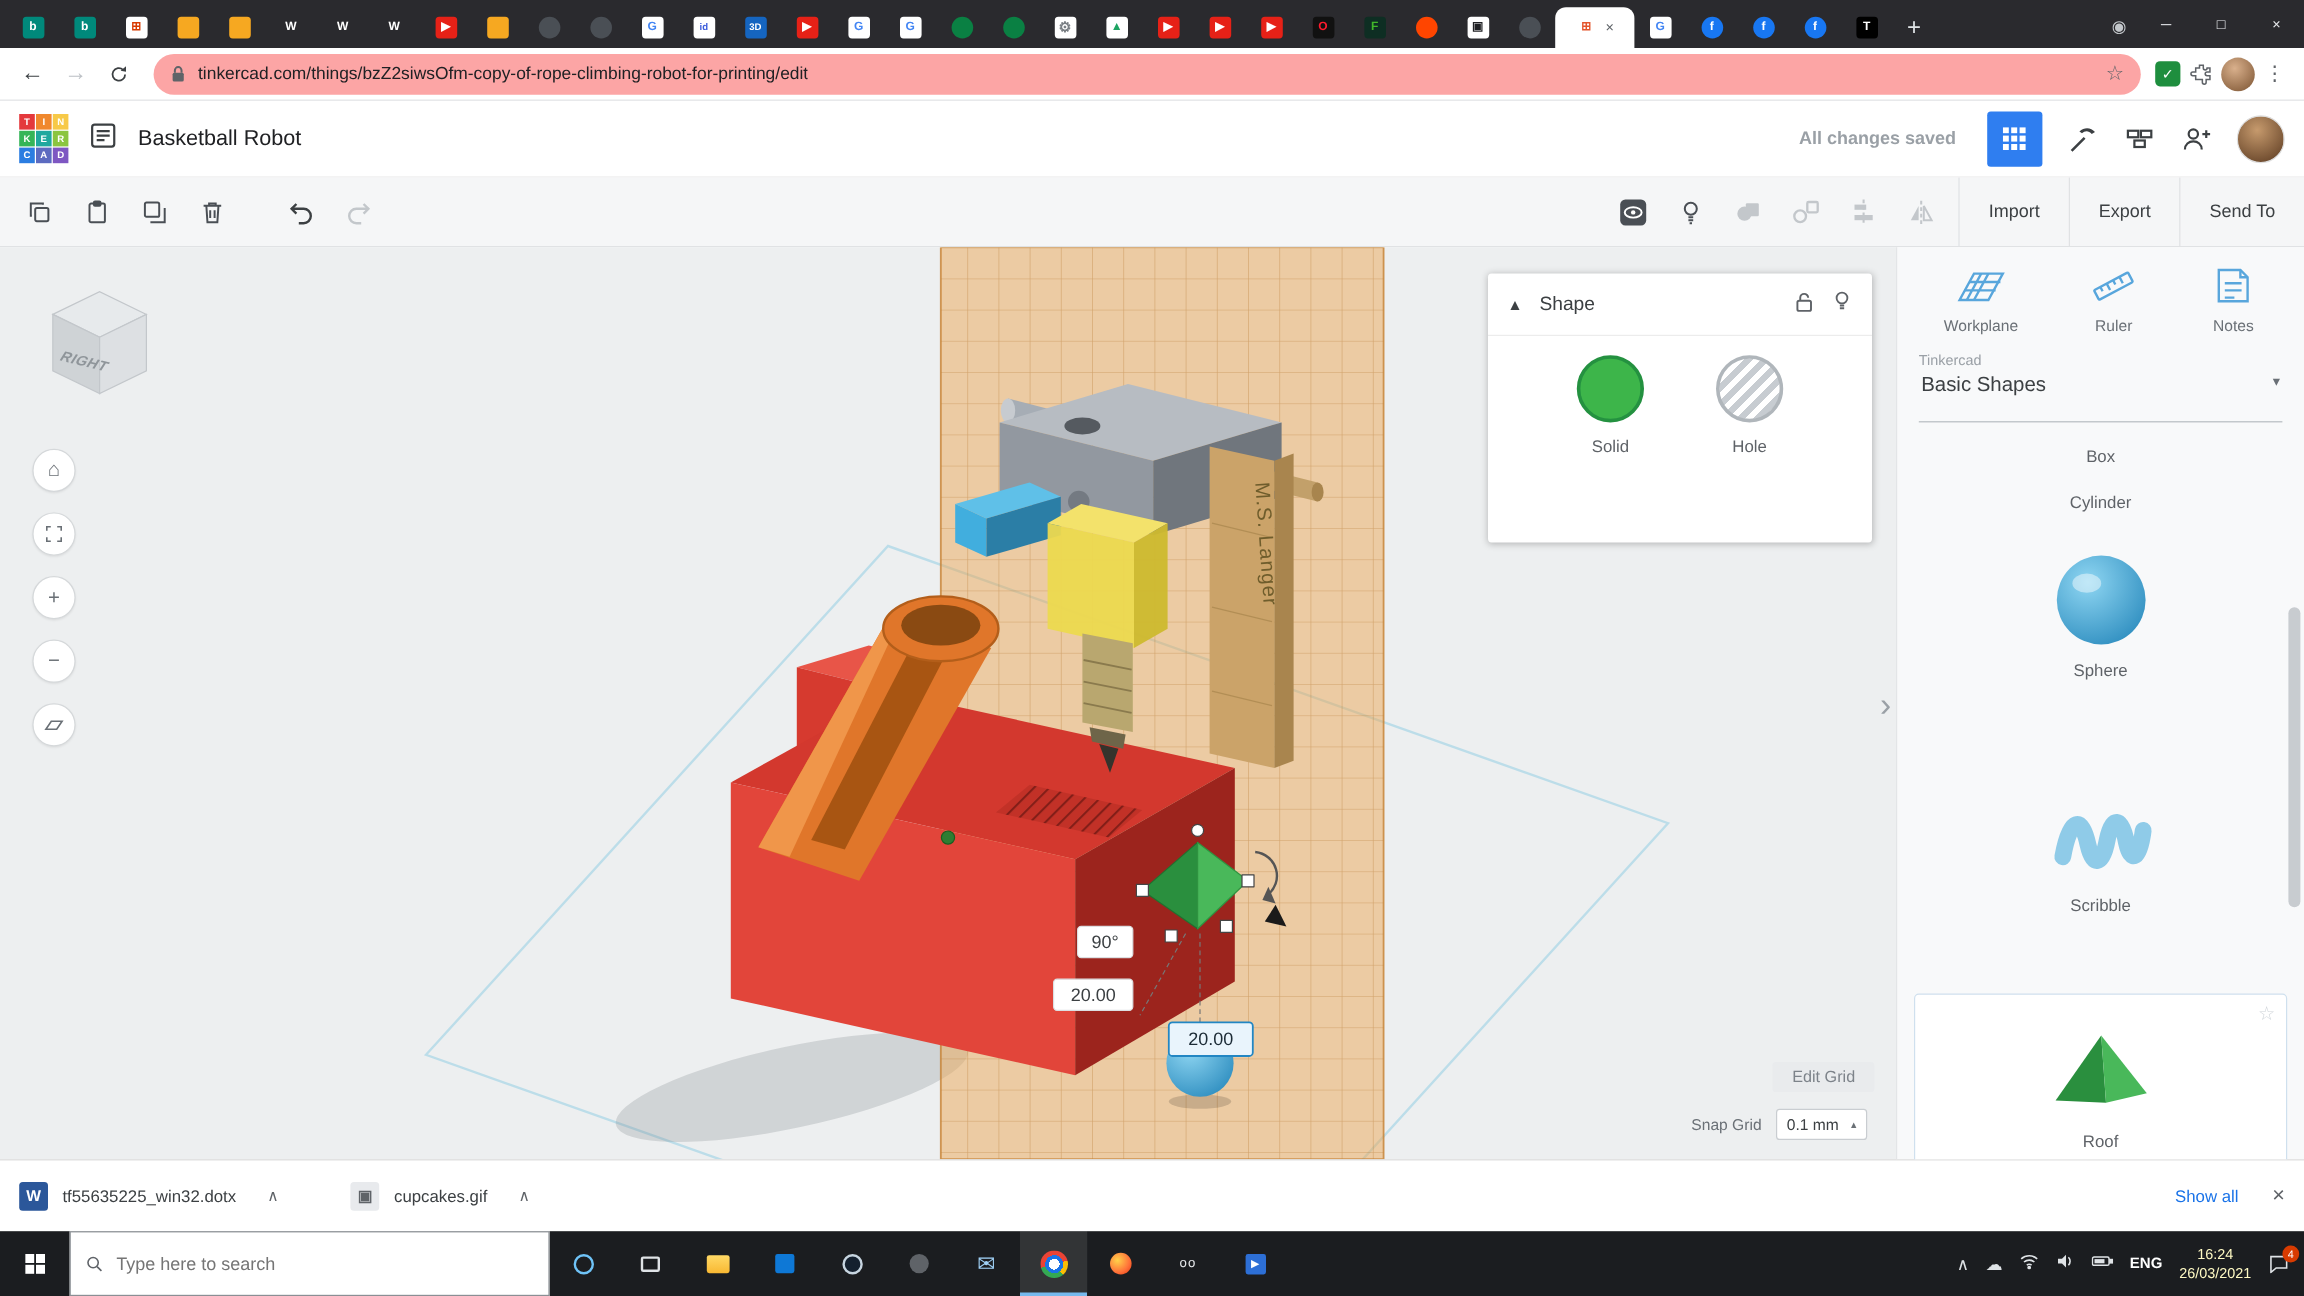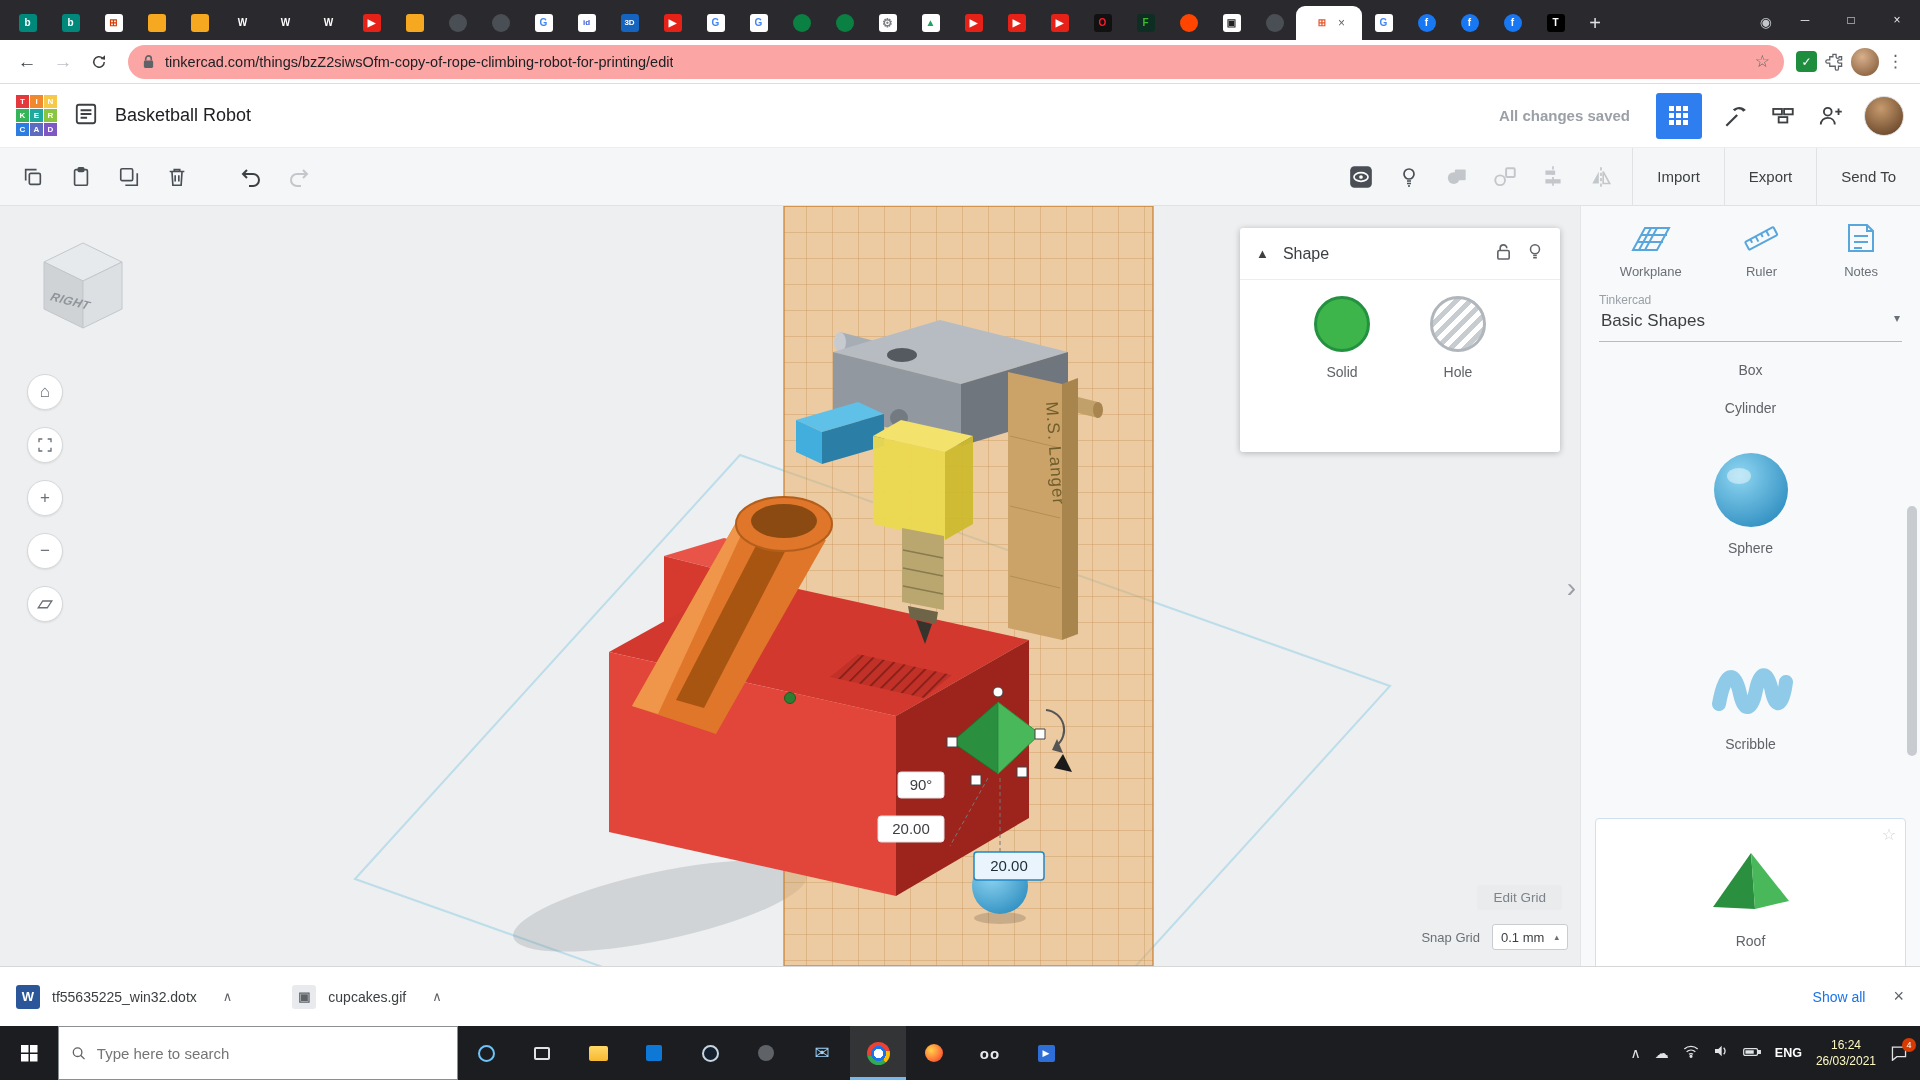--- a/index.html
+++ b/index.html
@@ -50,21 +50,21 @@
 .tb-btn{padding:0 24px;height:100%;display:flex;align-items:center;font-size:15px;color:#3c4043;border-left:1px solid #e0e2e4}
 
 
 #workspace{height:760px;display:flex;position:relative}
 #canvas3d{width:1580px;height:760px;background:#edeff0;position:relative;overflow:hidden;flex:none}
 #scene{position:absolute;left:0;top:0}
 #viewcube{position:absolute;left:36px;top:28px}
 .cnav{position:absolute;left:27px;width:36px;height:36px;background:#fff;border:1px solid #d5d8da;border-radius:50%;color:#6a7076;font-size:17px;box-shadow:0 1px 2px rgba(0,0,0,.08)}
 .expandchev{position:absolute;right:4px;top:366px;font-size:28px;color:#9aa0a6}
 .editgrid{position:absolute;right:18px;bottom:56px;background:#e9ebed;border-radius:3px;padding:5px 16px;font-size:13.5px;color:#7d838a}
-.snaprow{position:absolute;right:12px;bottom:16px;display:flex;align-items:center;gap:12px}
+.snaprow{position:absolute;right:24px;bottom:16px;display:flex;align-items:center;gap:12px}
 .snaplabel{font-size:13px;color:#6a7076}
 .snapsel{width:76px;height:26px;background:#fff;border:1px solid #c9cdd1;border-radius:3px;display:flex;align-items:center;justify-content:space-between;padding:0 8px;font-size:13px;color:#3c4043}
 .snapsel .caret{font-size:9px;color:#6a7076}
 
 
 #shapepanel{position:absolute;left:1240px;top:22px;width:320px;height:224px;background:#fff;border-radius:3px;box-shadow:0 1px 6px rgba(0,0,0,.25)}
 .spn-head{height:52px;display:flex;align-items:center;padding:0 16px;gap:14px;border-bottom:1px solid #ececec}
 .spn-collapse{font-size:13px;color:#3c4043}
 .spn-title{font-size:16px;color:#3c4043}
 .spn-sp{flex:1}
@@ -75,21 +75,21 @@
 .opt-circle.hole{background:repeating-linear-gradient(135deg,#fff 0 5px,#c7ccd1 5px 10px);border:3px solid #b0b6bb}
 .opt-label{font-size:14px;color:#5f6368}
 
 
 #sidepanel{width:340px;height:760px;background:#f8f9fa;border-left:1px solid #e3e5e7;position:relative;overflow:hidden}
 .sp-tools{display:flex;justify-content:space-around;padding:14px 10px 10px}
 .sp-tool{display:flex;flex-direction:column;align-items:center;gap:8px}
 .sp-tool .lbl{font-size:13px;color:#6a7076}
 .sp-lib{padding:4px 18px 0}
 .sp-brand{font-size:12px;color:#9aa0a6}
-.sp-select{display:flex;align-items:flex-start;justify-content:space-between;border-bottom:1px solid #b6bcc1;padding:4px 2px 10px}
+.sp-select{display:flex;align-items:flex-start;justify-content:space-between;border-bottom:1px solid #b6bcc1;padding:4px 2px 20px}
 .sp-select .val{font-size:17px;color:#3c4043}
 .sp-select .caret{font-size:12px;color:#6a7076}
 .sp-grid{display:grid;grid-template-columns:1fr;gap:4px 8px;padding:8px 14px 0}
 .sp-cell{display:flex;flex-direction:column;align-items:center;justify-content:flex-start;height:192px;padding-top:18px;position:relative}
 .sp-cell.labelsonly{height:34px;padding-top:8px}
 .sp-cell .lbl{margin-top:4px;font-size:14px;color:#5f6368}
 .sp-cell.selected{background:#fff;border:1px solid #cfe0ee;border-radius:4px}
 .cell-star{position:absolute;top:6px;right:9px;font-size:16px;color:#cfd4d9}
 .sp-scroll{position:absolute;right:3px;top:300px;width:10px;height:250px;background:#c8ccd0;border-radius:5px}
 
@@ -799,21 +799,21 @@
     <div class="tbslot activeapp">
       <span class="chrome-ball"></span>
     </div>
     <div style="display:flex">
 
         <div class="tbslot" title="firefox">
           <span class="tbicon" style="background:radial-gradient(circle at 35% 35%,#ffd24a,#ff7139 60%,#e3350d);border-radius:50%;width:18px;height:18px"></span>
         </div>
 
         <div class="tbslot" title="alienware">
-          <span class="tbicon" style="color:#e8eaed;font-size:15px;font-weight:bold;letter-spacing:1px">oo</span>
+          <span class="tbicon" style="color:#e8eaed;font-size:11px;font-weight:normal;letter-spacing:1px">oo</span>
         </div>
 
         <div class="tbslot" title="movies-tv">
           <span class="tbicon" style="background:#2d6fd6;border-radius:2px;width:17px;height:17px;color:#fff;font-size:9px">▶</span>
         </div>
       </div>
 
     <div class="tray">
       <span class="tray-g">∧</span>
       <span class="tray-g">☁</span>

